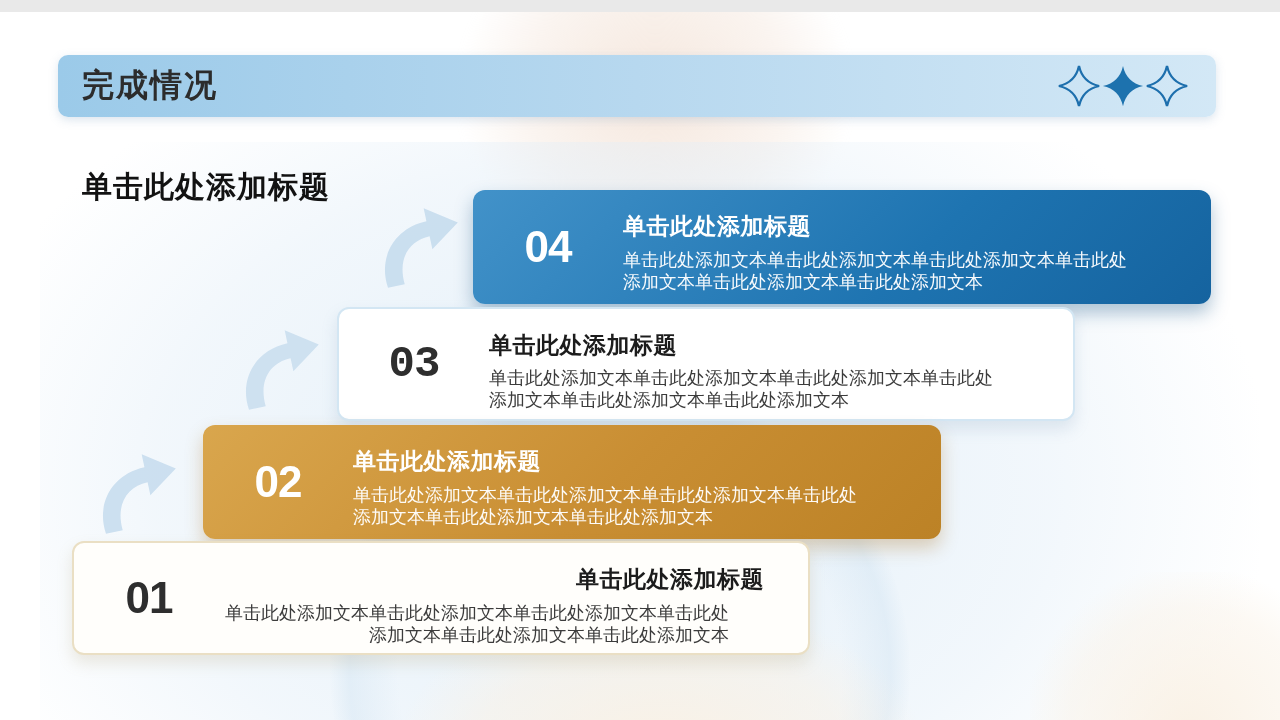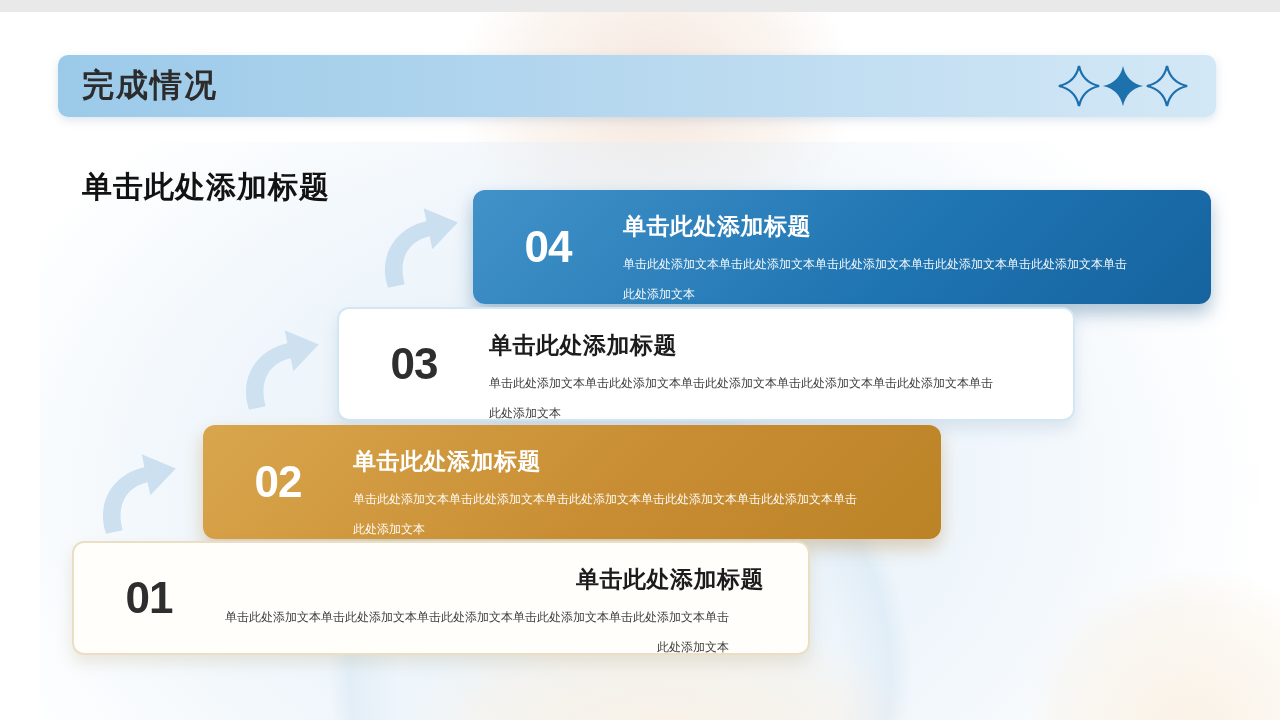--- a/index.html
+++ b/index.html
@@ -55,31 +55,32 @@
   .card {
     position:absolute; width:738px; height:114px; border-radius:12px; box-sizing:border-box;
   }
   .card-number {
     position:absolute; left:0; top:0; width:150px; height:100%;
     display:flex; align-items:center; justify-content:center;
     font-size:44px; font-weight:800; letter-spacing:-1px;
   }
   .card-text { position:absolute; left:150px; top:21px; width:540px; }
   .card-title { font-size:23px; font-weight:800; letter-spacing:0.5px; }
-  .card-body  { font-size:12px; line-height:30px; margin-top:7px; width:505px; }
+  .card-body  { font-size:18px; line-height:22px; margin-top:7px; width:505px; }
 
   .card-4 {
     left:473px; top:178px; color:#ffffff;
     background:linear-gradient(135deg,#4292c9 0%,#1e74b1 60%,#15639f 100%);
     box-shadow:0 9px 18px rgba(25,85,135,0.35);
   }
   .card-3 {
     left:337px; top:295px; color:#1c1c1c;
     background:#ffffff; border:2px solid #d3e6f3;
     box-shadow:0 8px 16px rgba(120,150,180,0.20);
+    font-family:Liberation Mono, monospace;
   }
   .card-2 {
     left:203px; top:413px; color:#ffffff;
     background:linear-gradient(135deg,#d9a64d 0%,#c98e33 55%,#bc8226 100%);
     box-shadow:0 9px 18px rgba(165,110,30,0.30);
   }
   .card-1 {
     left:72px; top:529px; color:#1c1c1c;
     background:#fffefb; border:2px solid #eadfc4;
     box-shadow:0 8px 16px rgba(170,150,100,0.20);

